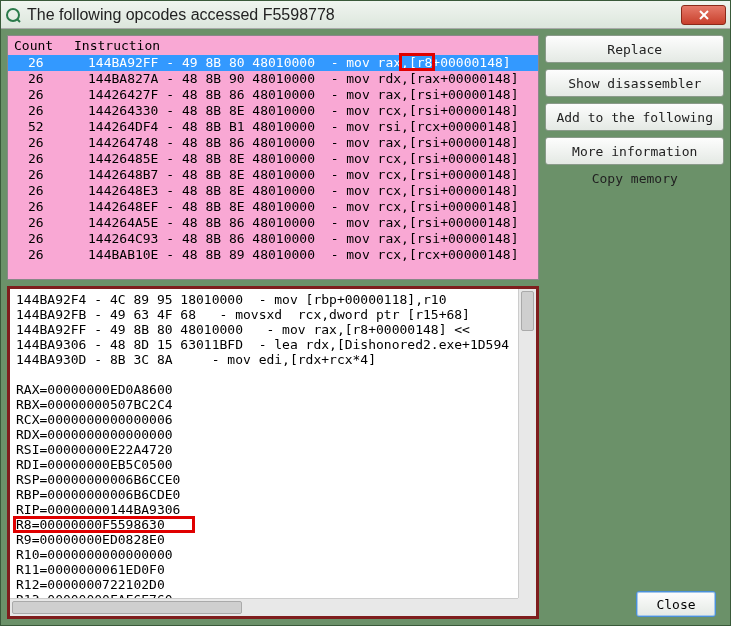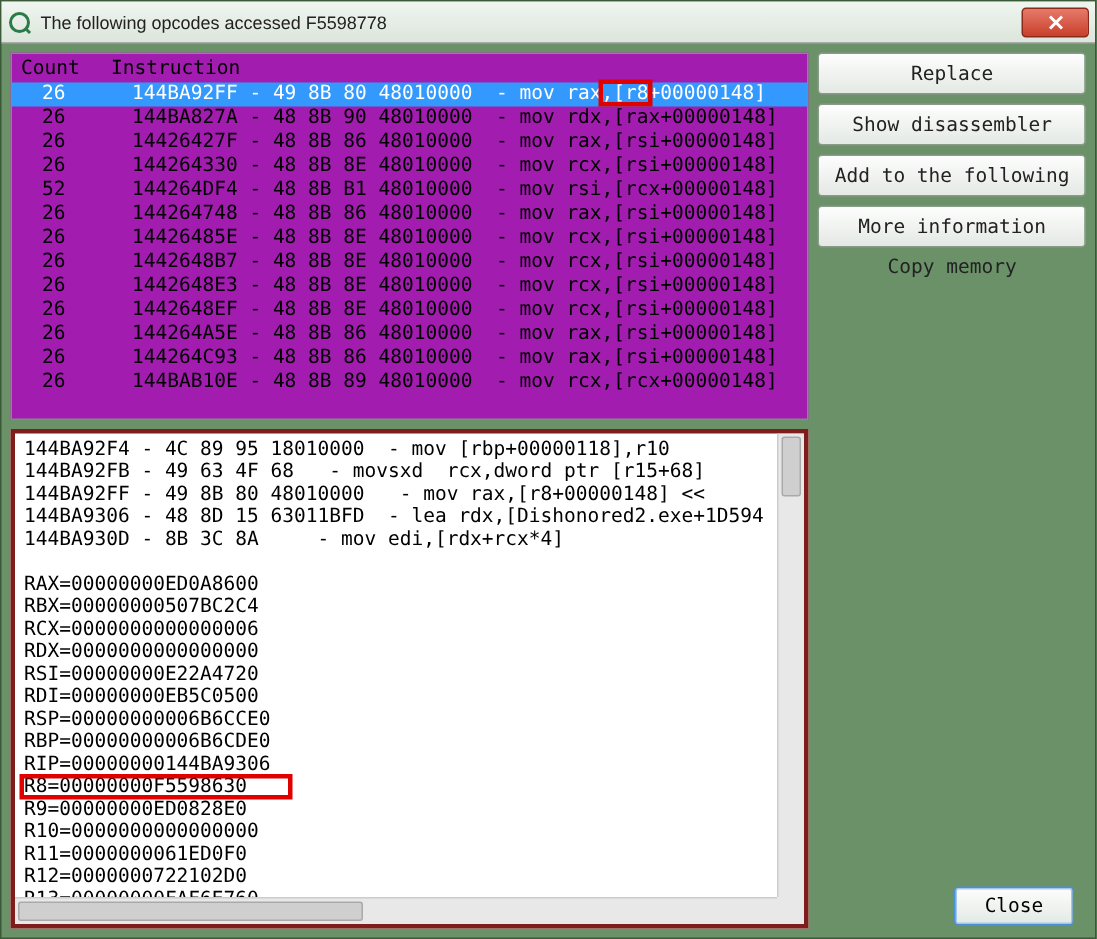--- a/index.html
+++ b/index.html
@@ -25,21 +25,21 @@
     display: flex;
     align-items: center;
     padding: 0 4px;
     border-bottom: 1px solid #aaa;
   }
   .titlebar .app-icon {
     width: 16px; height: 16px;
     margin-right: 6px;
     display: flex; align-items: center; justify-content: center;
   }
-  .titlebar .title { font-size: 12px; color: #222; }
+  .titlebar .title { font-size: 16px; color: #222; }
   .close-btn {
     margin-left: auto;
     width: 45px; height: 20px;
     background: linear-gradient(to bottom, #e67a6a, #c8402c);
     border: 1px solid #8a2a1a;
     border-radius: 3px;
     display: flex; align-items: center; justify-content: center;
     color: #fff;
     font-weight: bold;
   }
@@ -77,21 +77,21 @@
     justify-content: center;
     cursor: pointer;
   }
   .copy-label {
     font-family: Consolas, monospace;
     font-size: 13px;
     text-align: center;
     color: #222;
   }
   .list-panel {
-    background: #a21caf;
+    background: #f9a8d4;
     border: 1px solid #888;
     height: 245px;
     overflow: hidden;
   }
   .list-header {
     display: flex;
     font-family: Consolas, monospace;
     font-size: 13px;
     padding: 2px 6px;
     color: #000;

